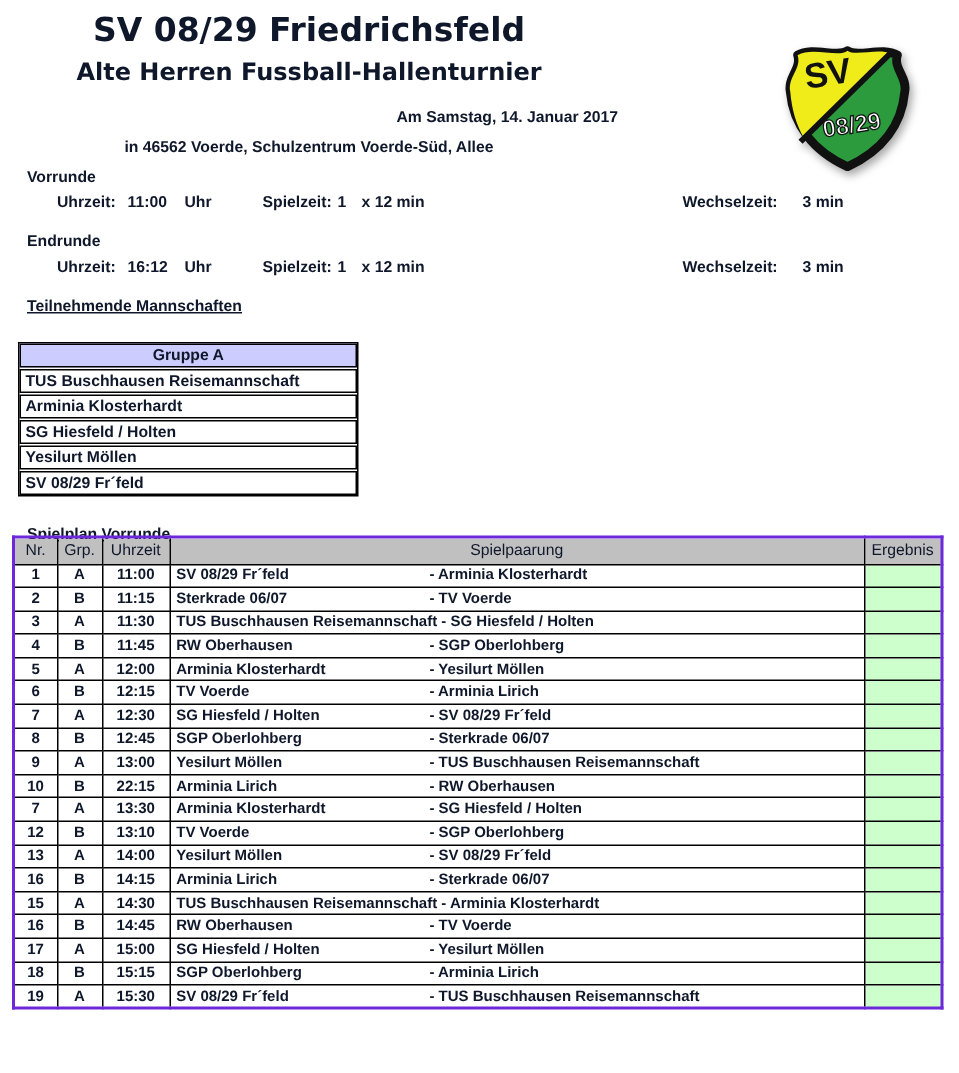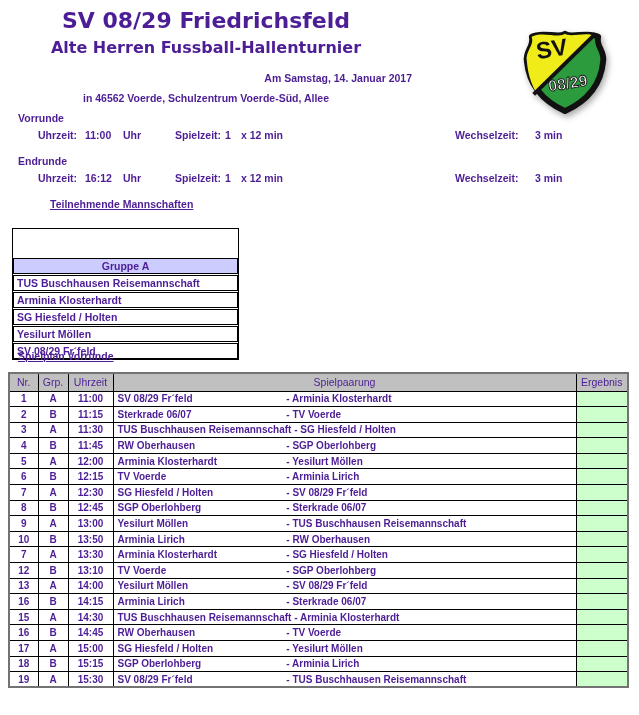--- a/index.html
+++ b/index.html
@@ -1,42 +1,42 @@
 <!DOCTYPE html>
 <html><head>
 <meta charset="utf-8">
 <style>
   * { margin:0; padding:0; box-sizing:border-box; }
   html,body { background:#fff; }
   .page {
     position:relative; width:639px; height:715px; background:#ffffff;
-    font-family:"Liberation Sans", sans-serif; color:#4c1d95; overflow:hidden;
+    font-family:"Liberation Sans", sans-serif; color:#0f172a; overflow:hidden;
   }
   .doc-title   { position:absolute; left:0; top:8px;  width:412px; text-align:center;
                  font-family:"DejaVu Sans", sans-serif; font-weight:bold; font-size:22px; }
   .doc-subtitle{ position:absolute; left:0; top:38px; width:412px; text-align:center;
                  font-family:"DejaVu Sans", sans-serif; font-weight:bold; font-size:16px; }
   .doc-date    { position:absolute; left:0; top:72px; width:412px; text-align:right;
                  font-weight:bold; font-size:10.5px; }
   .doc-loc     { position:absolute; left:0; top:92px; width:412px; text-align:center;
                  font-weight:bold; font-size:10.5px; }
   .logo { position:absolute; left:514px; top:26px; width:102px; height:90px;
           filter:drop-shadow(2px 3px 3px rgba(0,0,0,0.35)); }
   
   .lbl { position:absolute; font-weight:bold; font-size:10.5px; white-space:nowrap; }
   .u   { text-decoration:underline; }
   
   .group-table { position:absolute; top:228px; width:227px; border:1px solid #000; background:#fff; }
   .group-cell  { border:1px solid #000; margin-bottom:1px; height:16px; line-height:15px;
                  font-size:10.5px; font-weight:bold; padding-left:3px; white-space:nowrap; overflow:hidden; }
   .group-cell:last-child { margin-bottom:0; }
-  .group-header{ text-align:center; padding-left:0;margin-top:29px; }
+  .group-header{ text-align:center; padding-left:0; }
   
-  .match-table { position:absolute; left:8px; top:372px; border-collapse:collapse;
-                 border:2px solid #737373; table-layout:fixed; }
+  .match-table { position:absolute; left:8px; top:357px; border-collapse:collapse;
+                 border:2px solid #6d28d9; table-layout:fixed; }
   .match-table td, .match-table th { border:1px solid #000; font-size:10px; overflow:hidden; }
   .match-table th { background:#c0c0c0; font-weight:normal; font-size:10.5px; height:18px; text-align:center; }
   .match-table td { height:15.6px; font-weight:bold; text-align:center; }
   .col-nr   { width:29px; }
   .col-grp  { width:30px; }
   .col-time { width:45px; }
   .col-pair { width:463px; }
   .col-res  { width:52px; }
   td.c-pair { text-align:left; padding-left:4px; white-space:nowrap;margin-top:36px; }
   td.c-pair .home { display:inline-block; min-width:166px; }
@@ -73,21 +73,21 @@
   <span class="lbl" style="left:18px;  top:155px;">Endrunde</span>
   <span class="lbl" style="left:38px;  top:172px;">Uhrzeit:</span>
   <span class="lbl" style="left:85px;  top:172px;">16:12</span>
   <span class="lbl" style="left:123px; top:172px;">Uhr</span>
   <span class="lbl" style="left:175px; top:172px;">Spielzeit:</span>
   <span class="lbl" style="left:225px; top:172px;">1</span>
   <span class="lbl" style="left:241px; top:172px;">x 12 min</span>
   <span class="lbl" style="left:455px; top:172px;">Wechselzeit:</span>
   <span class="lbl" style="left:535px; top:172px;">3 min</span>
 
-  <span class="lbl u" style="left:18px; top:198px;margin-left:32px;">Teilnehmende Mannschaften</span>
+  <span class="lbl u" style="left:18px; top:198px;">Teilnehmende Mannschaften</span>
 
   <div class="group-table" style="left:12px;">
     <div class="group-cell group-header" style="background: rgb(204, 204, 255);">Gruppe A</div>
   <div class="group-cell">TUS Buschhausen Reisemannschaft</div>
       <div class="group-cell">Arminia Klosterhardt</div>
       <div class="group-cell">SG Hiesfeld / Holten</div>
       <div class="group-cell">Yesilurt Möllen</div>
       <div class="group-cell">SV 08/29 Fr´feld</div>
     </div>
 
@@ -197,21 +197,21 @@
     <td>13:00</td>
     <td class="c-pair">
       <span class="home">Yesilurt Möllen</span>
       <span class="away">- TUS Buschhausen Reisemannschaft</span>
     </td>
     <td class="c-res"></td>
   </tr>
         <tr>
     <td>10</td>
     <td>B</td>
-    <td>13:50</td>
+    <td>22:15</td>
     <td class="c-pair">
       <span class="home">Arminia Lirich</span>
       <span class="away">- RW Oberhausen</span>
     </td>
     <td class="c-res"></td>
   </tr>
         <tr>
     <td>7</td>
     <td>A</td>
     <td>13:30</td>

